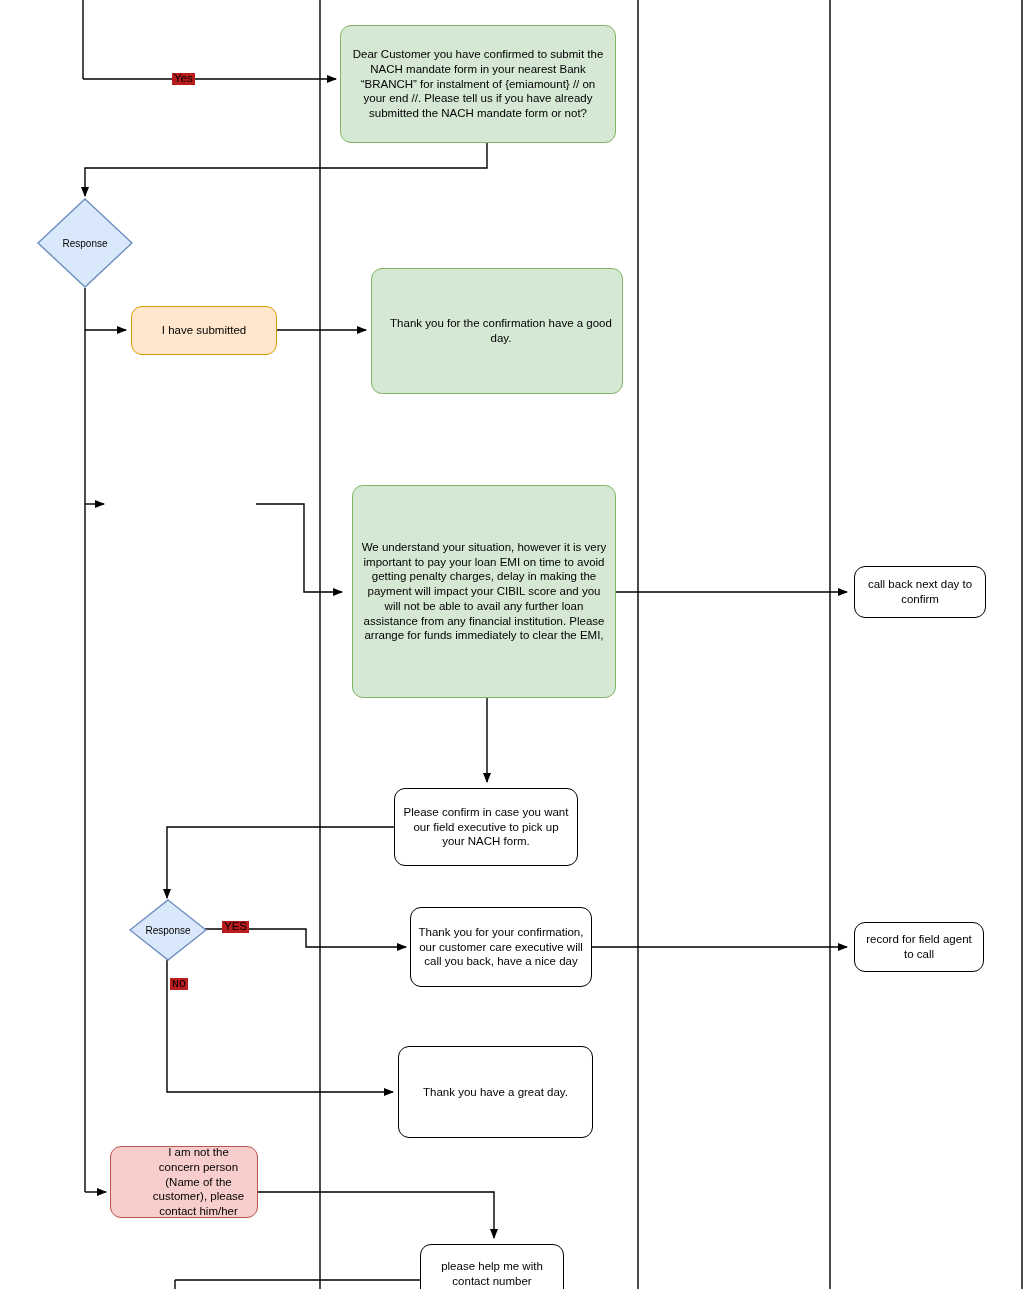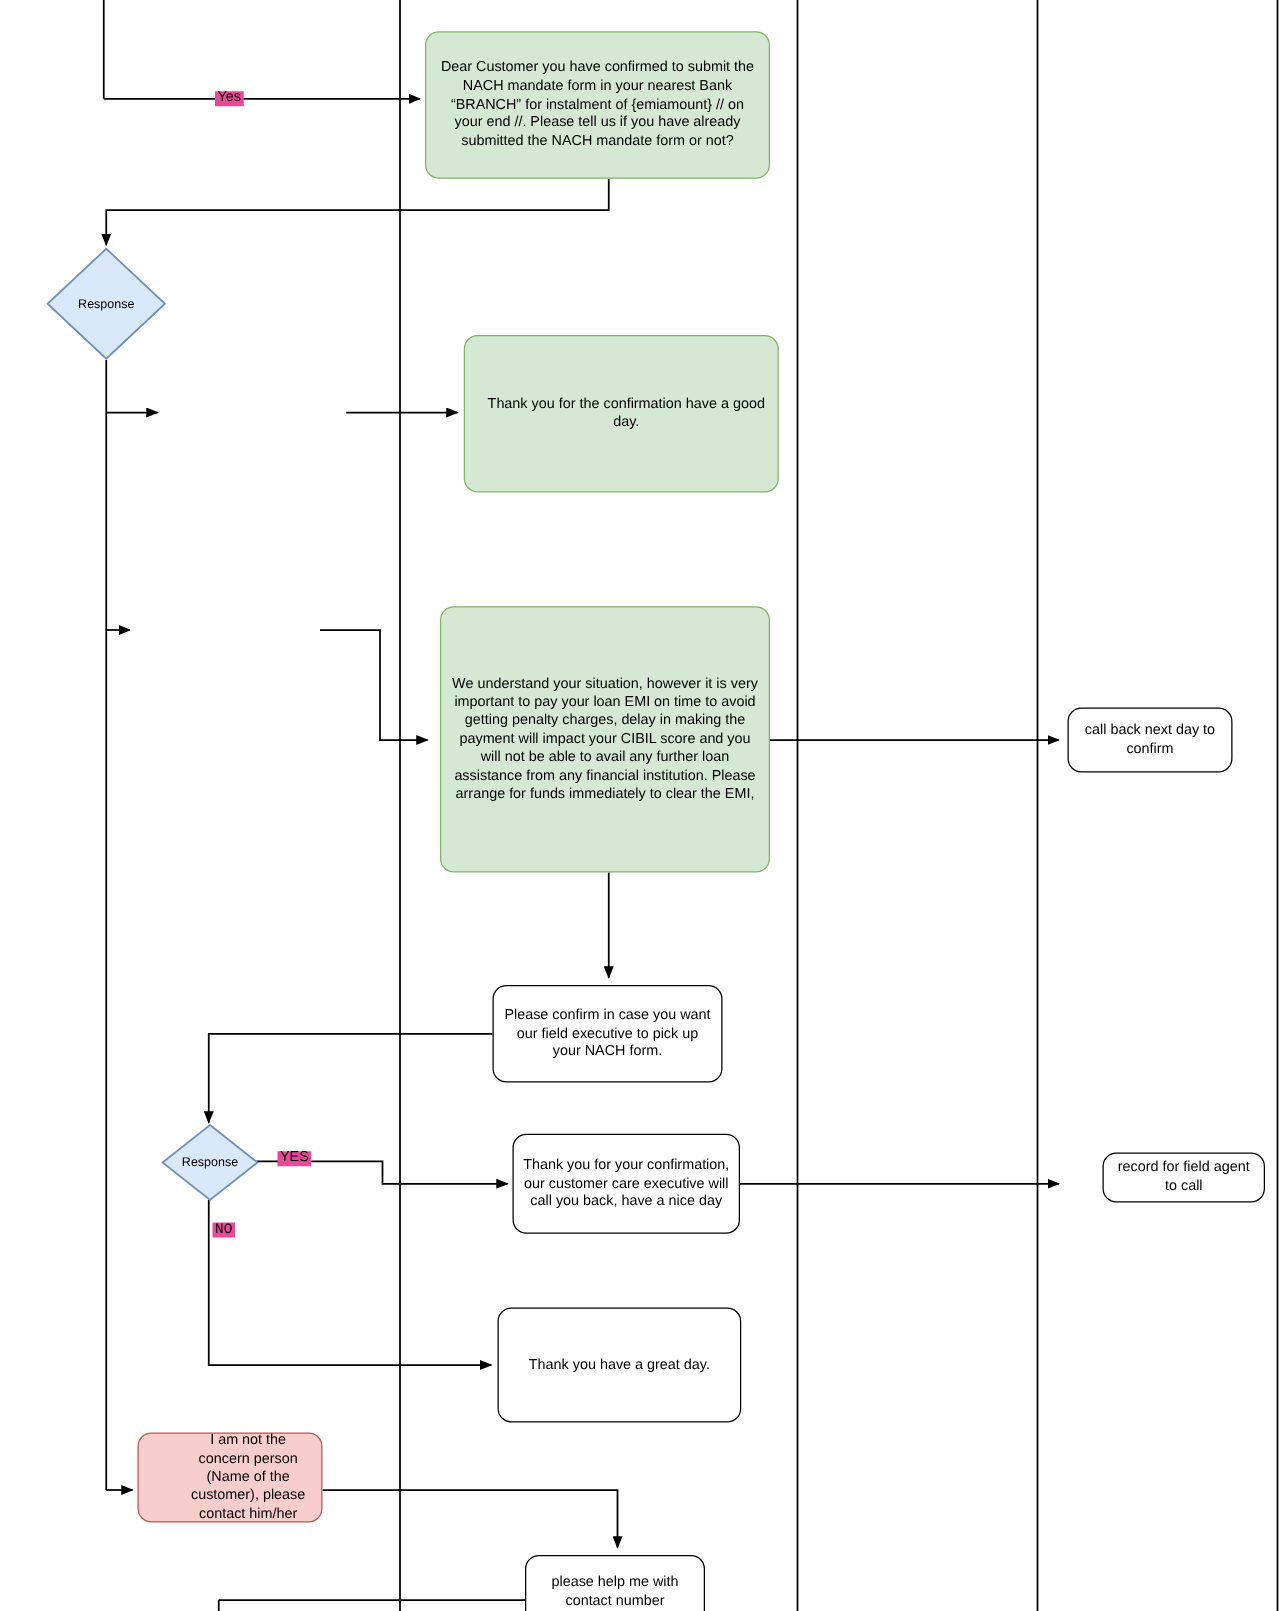--- a/index.html
+++ b/index.html
@@ -73,21 +73,21 @@
   }
   .diamond .dlabel {
     position: relative;
     z-index: 2;
     white-space: nowrap;
   }
   .edge-label {
     position: absolute;
     font-size: 11.5px;
     color: #000000;
-    background: #ec4899;
+    background: #b91c1c;
     padding: 0 2px;
     white-space: nowrap;
     line-height: 1;
     text-align: center;
   }
 </style>
 </head>
 <body>
 
 <div id="canvas">
@@ -145,20 +145,23 @@
     <span>Dear Customer you have confirmed to submit the NACH mandate form in your nearest Bank “BRANCH” for instalment of {emiamount} // on your end //. Please tell us if you have already submitted the NACH mandate form or not?</span>
   </div>
 
   <div class="diamond" style="left:37px; top:198px; width:96px; height:90px;">
     <svg class="dshape" viewBox="0 0 96 90" preserveAspectRatio="none">
       <polygon points="48,1 95,45 48,89 1,45" fill="#dae8fc" stroke="#6c8ebf" stroke-width="1.4"></polygon>
     </svg>
     <span class="dlabel">Response</span>
   </div>
 
+  <div class="node orange" style="left:131px; top:306px; width:146px; height:49px;">
+    <span>I have submitted</span>
+  </div>
 
   <div class="node green" style="left:371px; top:268px; width:252px; height:126px;padding-left:15px;">
     <span>Thank you for the confirmation have a good day.</span>
   </div>
 
 
   <div class="node green" style="left:352px; top:485px; width:264px; height:213px;">
     <span>We understand your situation, however it is very important to pay your loan EMI on time to avoid getting penalty charges, delay in making the payment will impact your CIBIL score and you will not be able to avail any further loan assistance from any financial institution. Please arrange for funds immediately to clear the EMI,</span>
   </div>
 
@@ -174,21 +177,21 @@
     <svg class="dshape" viewBox="0 0 78 62" preserveAspectRatio="none">
       <polygon points="39,1 77,31 39,61 1,31" fill="#dae8fc" stroke="#6c8ebf" stroke-width="1.4"></polygon>
     </svg>
     <span class="dlabel">Response</span>
   </div>
 
   <div class="node plain" style="left:410px; top:907px; width:182px; height:80px;align-items:center;">
     <span>Thank you for your confirmation, our customer care executive will call you back, have a nice day</span>
   </div>
 
-  <div class="node plain" style="left:854px; top:922px; width:130px; height:40px;margin-left:28px;">
+  <div class="node plain" style="left:854px; top:922px; width:130px; height:50px;">
     <span>record for field agent to call</span>
   </div>
 
   <div class="node plain" style="left:398px; top:1046px; width:195px; height:92px;">
     <span>Thank you have a great day.</span>
   </div>
 
   <div class="node red" style="left:110px; top:1146px; width:148px; height:72px;padding-left:36px;">
     <span>I am not the concern person (Name of the customer), please contact him/her</span>
   </div>

